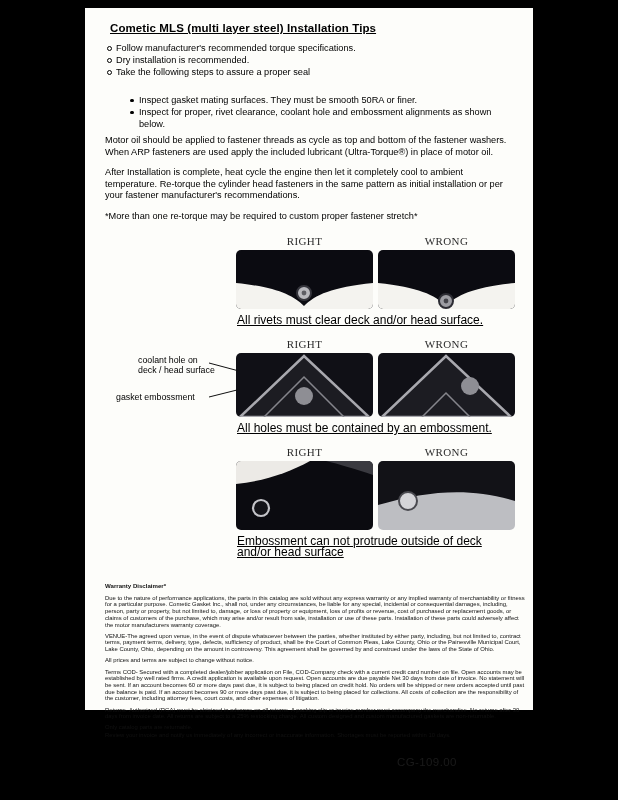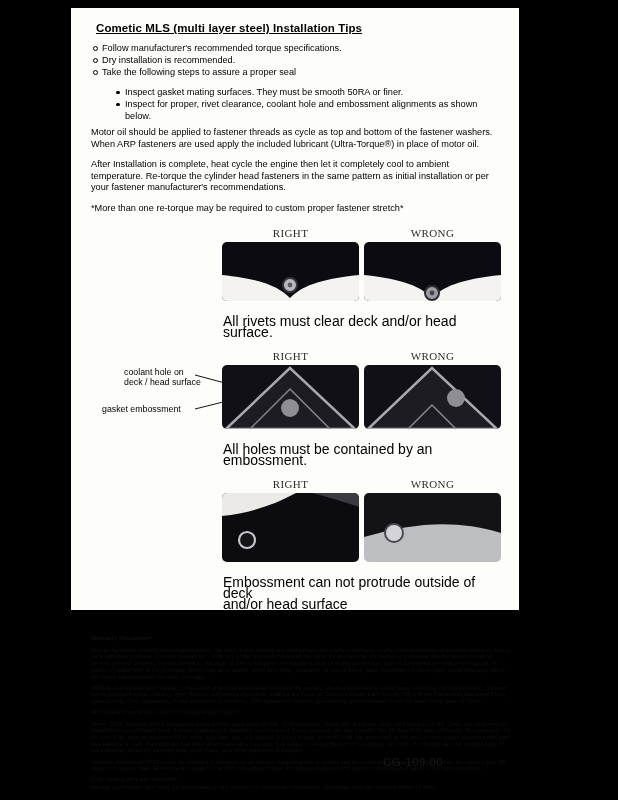--- a/index.html
+++ b/index.html
@@ -11,24 +11,24 @@
     width: 618px;
     height: 800px;
     background: #000;
     overflow: hidden;
     font-family: "Liberation Sans", sans-serif;
     color: #000;
   }
 
   .page {
     position: absolute;
-    left: 71px;
+    left: 85px;
     top: 8px;
     width: 448px;
-    height: 602px;
+    height: 702px;
     background: #fdfdfa;
     padding: 12px 18px 0 20px;
   }
 
   .title {
     font-size: 11.5px;
     font-weight: bold;
     text-decoration: underline;
     margin: 2px 0 0 5px;
     letter-spacing: 0.1px;
@@ -45,21 +45,21 @@
   ul.main-bullets > li::before {
     content: "";
     position: absolute;
     left: 1px; top: 4px;
     width: 3px; height: 3px;
     border: 1px solid #000;
     border-radius: 50%;
   }
   ul.sub-bullets {
     list-style: none;
-    margin: 8px 0 0 14px;
+    margin: 16px 0 0 14px;
     padding: 0;
   }
   ul.sub-bullets > li { position: relative; padding-left: 9px; }
   ul.sub-bullets > li::before {
     content: "";
     position: absolute;
     left: 0; top: 4.5px;
     width: 3.5px; height: 3.5px;
     background: #000;
     border-radius: 50%;
@@ -100,23 +100,24 @@
     color: #2c2c2c;
     letter-spacing: 0.4px;
   }
   .fig-images {
     margin-left: 131px;
     display: flex;
     gap: 5px;
   }
   .fig-img { display: block; }
   .fig-caption {
-    margin: 15px 0 0 132px;
-    font-size: 14px;
+    margin: 6px 0 0 132px;
+    font-size: 12px;
     line-height: 11px;
+    text-decoration: underline;
   }
 
   .fig2 { position: relative; }
   .annot {
     position: absolute;
     font-size: 8.8px;
     line-height: 10px;
     color: #000;
   }
   .annot-coolant { left: 33px; top: 17px; }

